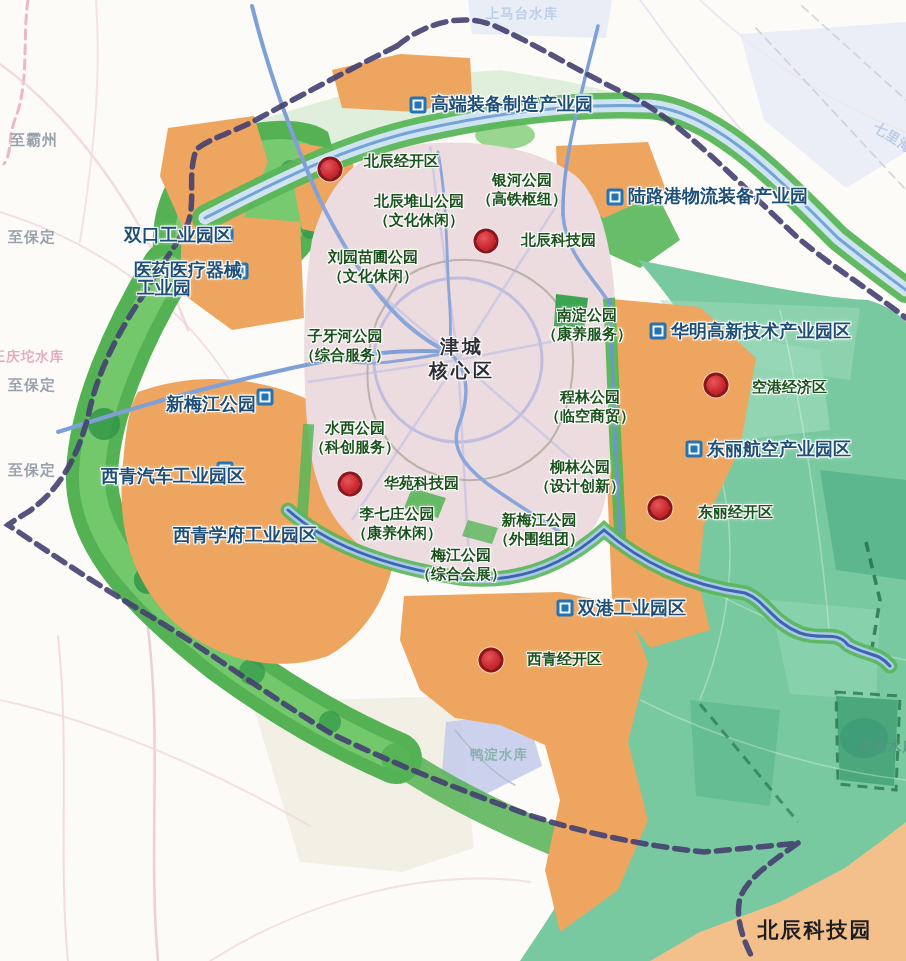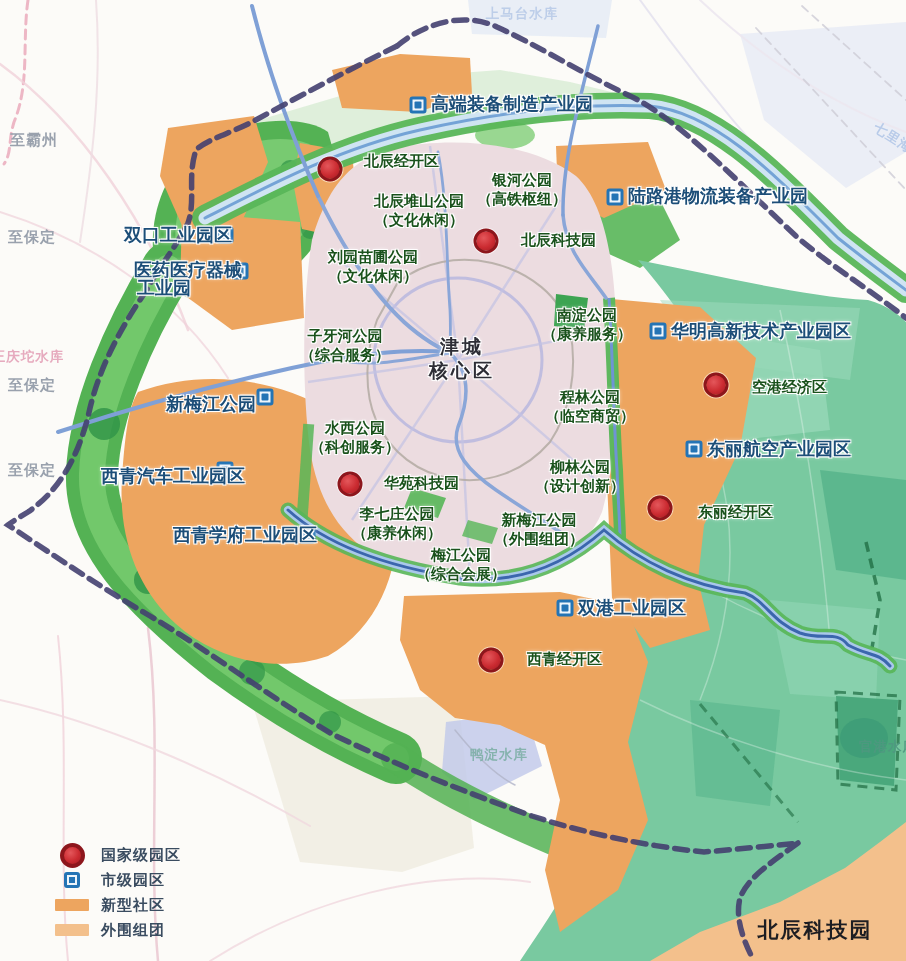--- a/index.html
+++ b/index.html
@@ -289,43 +289,14 @@
   <div class="lbl dir" style="left: 8px; top: 470px;">至保定</div>
 </div>
 
 <div class="lbl core" id="coreLbl" style="left: 462px; top: 359px;">
   <div>津城</div>
   <div>核心区</div>
 </div>
 
 <div class="lbl corner" id="cornerLbl" style="left: 815px; top: 930px;">北辰科技园</div>
 
-<div class="legend" id="legend">
-  <div class="lg-row">
-    <span class="lg-mark">
-          <span class="lg-red"></span>
-        </span>
-    <span class="lg-text">国家级园区</span>
-  </div>
-
-  <div class="lg-row">
-    <span class="lg-mark">
-          <span class="lg-sq"></span>
-        </span>
-    <span class="lg-text">市级园区</span>
-  </div>
-
-  <div class="lg-row">
-    <span class="lg-mark">
-          <span class="lg-bar" style="background: rgb(237, 165, 95);"></span>
-        </span>
-    <span class="lg-text">新型社区</span>
-  </div>
-
-  <div class="lg-row">
-    <span class="lg-mark">
-          <span class="lg-bar" style="background: rgb(243, 192, 140);"></span>
-        </span>
-    <span class="lg-text">外围组团</span>
-  </div>
+
 </div>
 
-</div>
-
 </body></html>

